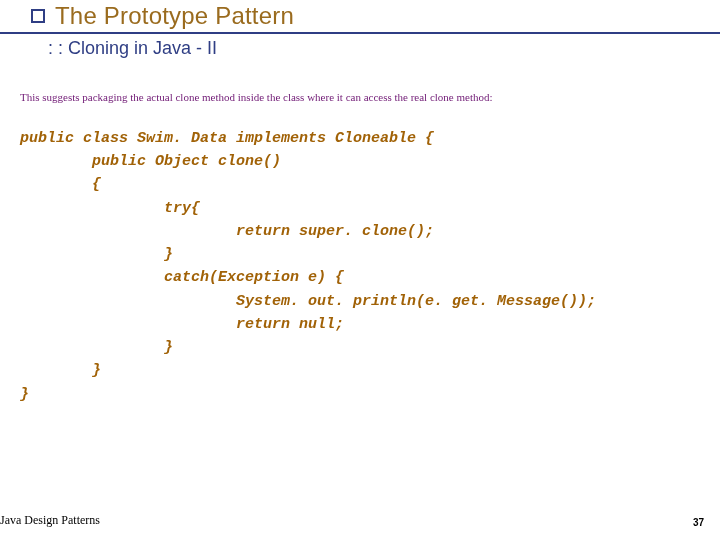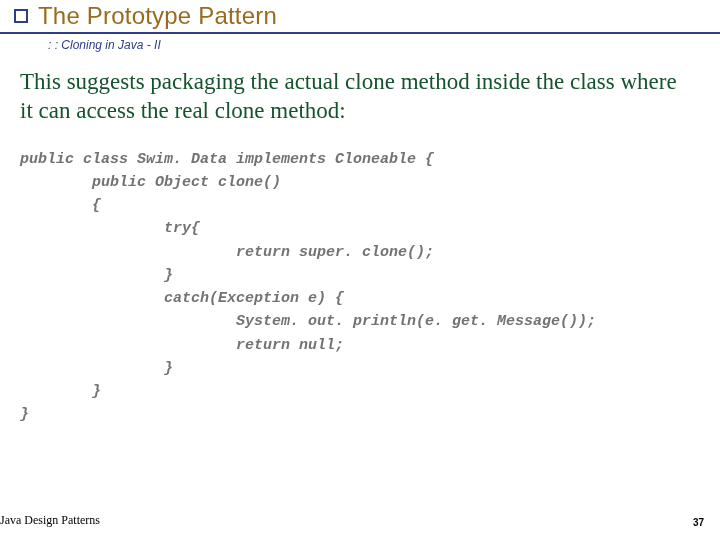--- a/index.html
+++ b/index.html
@@ -6,60 +6,59 @@
   body {
     width: 720px;
     height: 540px;
     background: #fff;
     font-family: Arial, Helvetica, sans-serif;
     position: relative;
     overflow: hidden;
   }
   .slide { width: 100%; height: 100%; position: relative; }
   .header-block { padding-top: 2px; }
-  .title-row { display: flex; align-items: center; margin-left: 14px; }
+  .title-row { display: flex; align-items: center; margin-left: 31px; }
   .title-bullet {
     width: 14px; height: 14px;
     border: 2px solid #2f3e84;
     background: #fff;
     margin-right: 10px;
     flex-shrink: 0;
   }
   .title {
     font-size: 24px;
     color: #9a6b1e;
     font-weight: 400;
     letter-spacing: 0.2px;
   }
   .title-underline {
     height: 2px;
     background: #2f3e84;
     margin: 2px 0 0 0;
     width: 100%;
   }
   .subtitle {
-    font-size: 12px;
+    font-size: 18px;
     color: #2f3e84;
     margin: 4px 0 0 48px;
     font-weight: 400;
-    font-style: italic;
   }
   .body-text {
     font-family: "Times New Roman", Times, serif;
-    font-size: 23px;
-    color: #14532d;
-    margin: 16px 26px 0 20px;
+    font-size: 11px;
+    color: #701a75;
+    margin: 32px 26px 0 20px;
     line-height: 1.25;
   }
   .code-block {
     font-family: "Courier New", Courier, monospace;
     font-size: 15px;
     font-weight: bold;
     font-style: italic;
-    color: #737373;
+    color: #a16207;
     margin: 22px 0 0 20px;
     line-height: 1.55;
     white-space: pre;
   }
   .footer-center {
     position: absolute;
     bottom: 12px;
     left: 0; right: 0;
     text-align: left;
     font-family: "Times New Roman", Times, serif;

